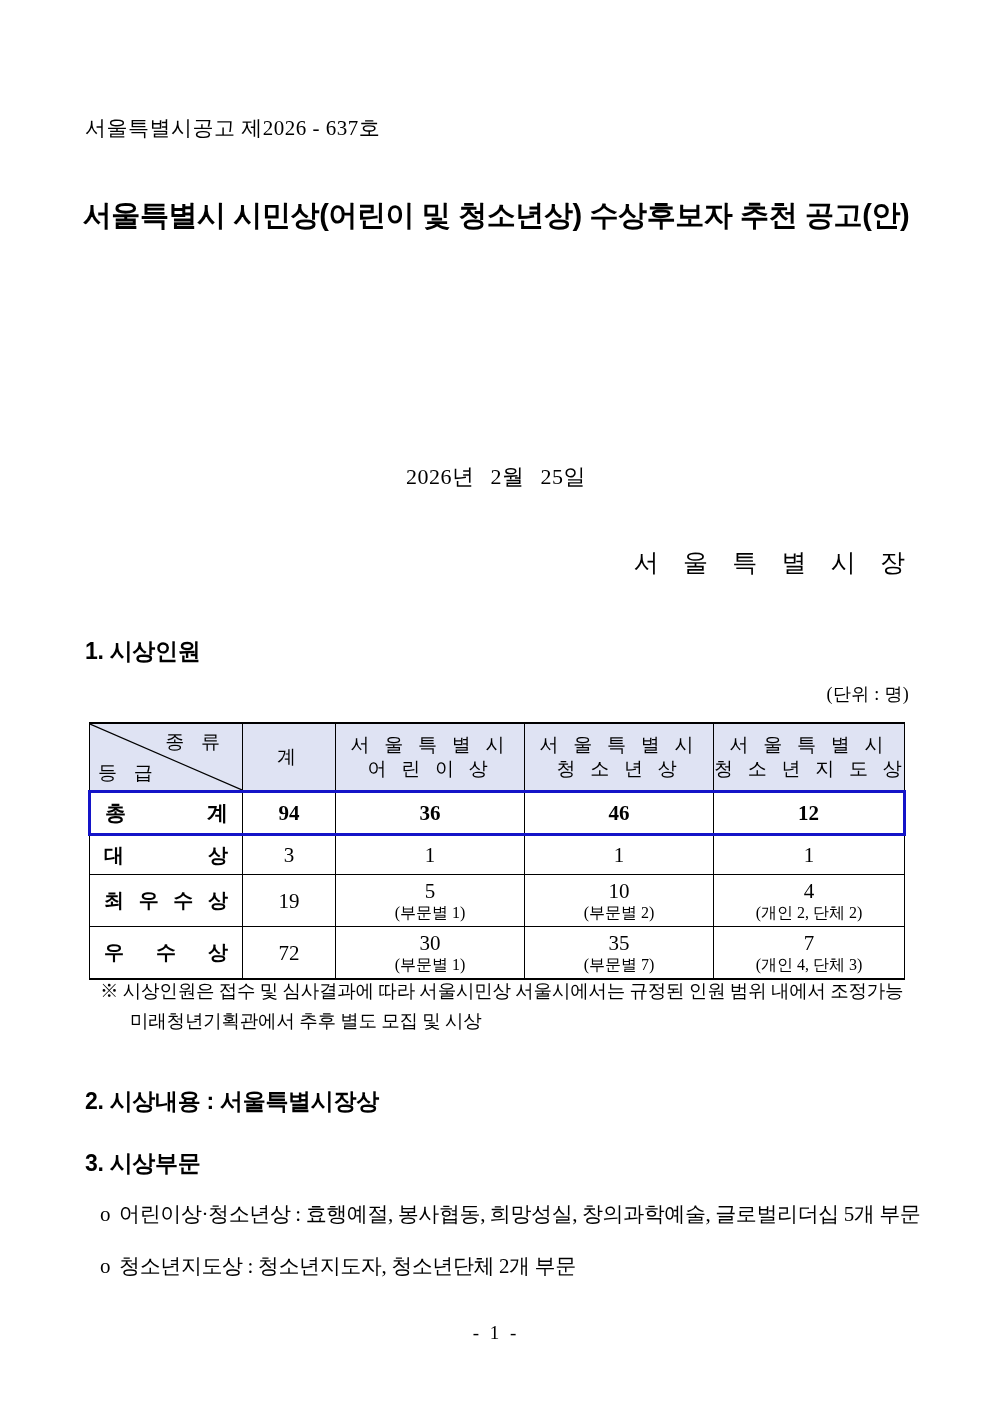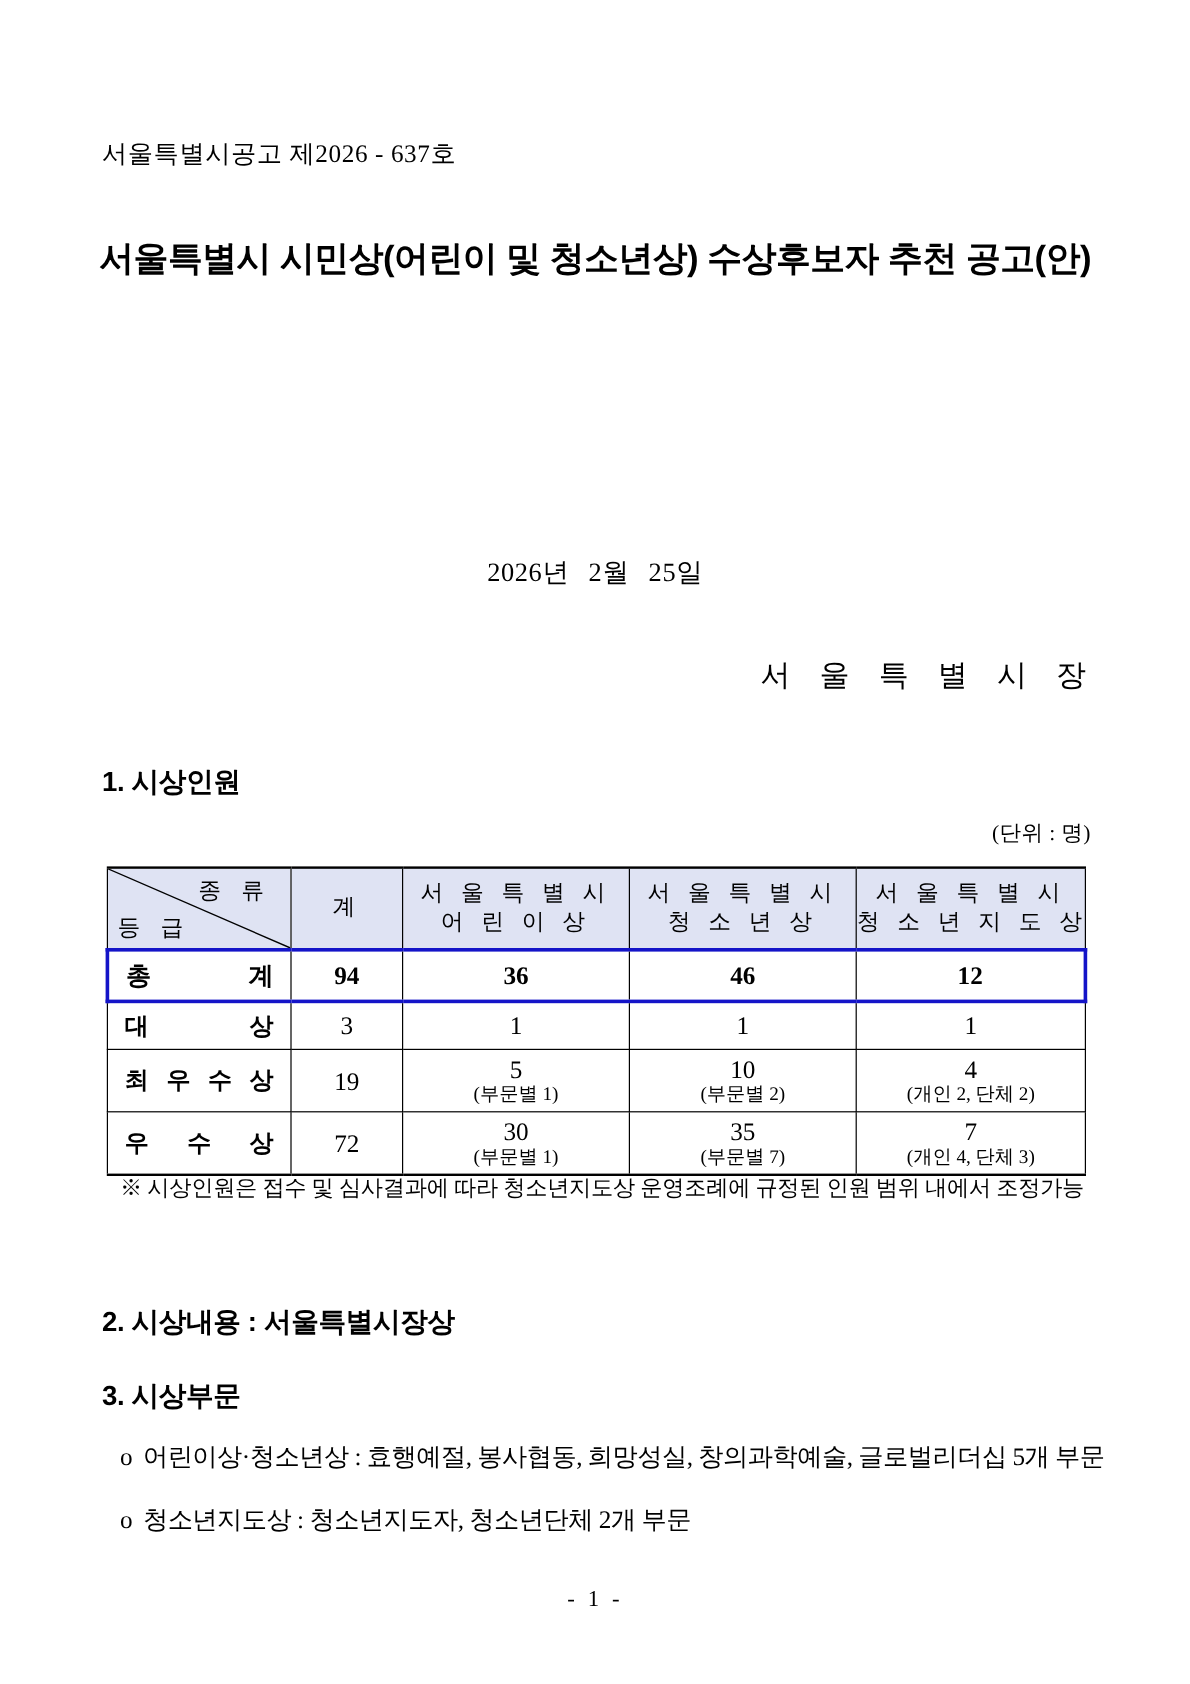--- a/index.html
+++ b/index.html
@@ -346,21 +346,22 @@
         </td>
         <td>
           <span class="cell-main">7</span>
           <span class="cell-sub">(개인 4, 단체 3)</span>
         </td>
       </tr>
     </tbody>
   </table>
 
   <div class="notes">
-    <div class="note-line">※ 시상인원은 접수 및 심사결과에 따라 청소년지도상 운영조례에 규정된 인원 범위 내에서 조정가능</div>
+    <div class="note-line">※ 시상인원은 접수 및 심사결과에 따라 서울시민상 서울시에서는 규정된 인원 범위 내에서 조정가능</div>
+    <div class="note-cont">미래청년기획관에서 추후 별도 모집 및 시상</div>
   </div>
 
   <div class="section-heading" id="heading-2">2. 시상내용 : 서울특별시장상</div>
 
   <div class="section-heading" id="heading-3">3. 시상부문</div>
 
   <div class="bullet" id="bullet-0">
     <span class="marker">o</span><span>어린이상·청소년상 : 효행예절, 봉사협동, 희망성실, 창의과학예술, 글로벌리더십 5개 부문</span>
   </div>
 

